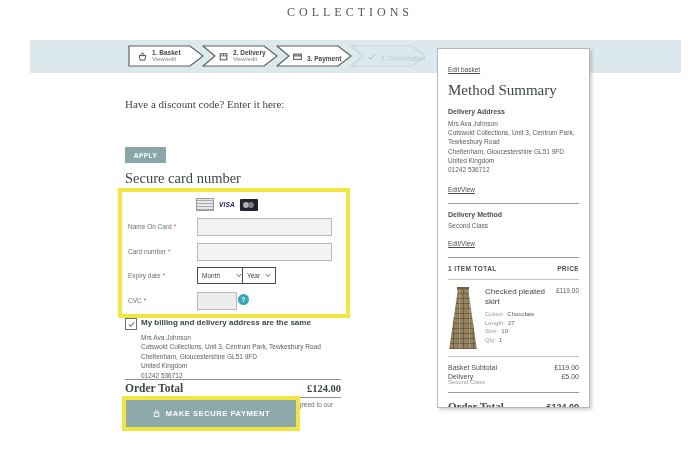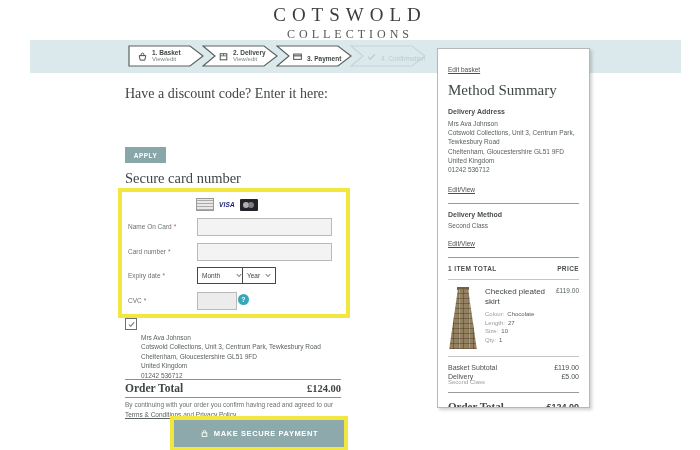--- a/index.html
+++ b/index.html
@@ -18,21 +18,21 @@
   .step svg.shape{position:absolute;inset:0;width:100%;height:100%;}
   .step-inner{position:relative;display:flex;align-items:center;height:100%;padding-left:9px;}
   .step-ico{width:11px;height:11px;flex:0 0 auto;margin-right:4px;display:flex;align-items:center;}
   .step-txt{line-height:1.15;}
   .step-label{font-size:6.5px;font-weight:bold;color:#3f4745;}
   .step-sub{font-size:6px;color:#7d8483;}
   .step.upcoming .step-label{color:#b9cdd1;font-weight:normal;}
 
   
   .h-serif{font-family:"Liberation Serif",serif;color:#3f4745;}
-  .discount-head{left:125px;top:86px;font-size:14px;}
+  .discount-head{left:125px;top:98px;font-size:11px;}
   .discount-input{left:125px;top:119px;width:165px;height:18px;background:#f7f7f7;
       border:1px solid #c9c9c9;font-size:7px;color:#444;padding:0 5px;box-sizing:content-box;}
   .discount-input::placeholder{color:#9c9c9c;}
   .btn-apply{left:125px;top:147px;width:41px;height:16px;background:#89a6a8;color:#fff;
       font-size:6.5px;font-weight:bold;letter-spacing:.5px;border:none;display:flex;
       align-items:center;justify-content:center;cursor:pointer;}
   .pay-head{left:125px;top:170px;font-size:14.5px;}
 
   .hl-box{left:118px;top:188px;width:224px;height:122px;border:4px solid #f2e73e;background:#fff;}
   .cards-row{left:196px;top:198px;display:flex;align-items:center;gap:5px;height:13px;}
@@ -58,21 +58,21 @@
   .chk-label{left:141px;top:318px;font-size:8px;font-weight:bold;color:#3f4745;}
   .addr-block{left:141px;top:333px;font-size:6.5px;color:#5a6060;line-height:9.4px;}
 
   .div-line{height:1px;background:#8f8f8f;}
   .ot-row{left:125px;top:382px;width:216px;display:flex;justify-content:space-between;align-items:baseline;}
   .ot-label{font-family:"Liberation Serif",serif;font-weight:bold;font-size:11.5px;color:#3f4745;}
   .ot-value{font-family:"Liberation Serif",serif;font-weight:bold;font-size:10.5px;color:#3f4745;}
   .legal{left:125px;top:400px;width:220px;font-size:6.5px;color:#6b7170;line-height:1.5;}
   .legal a{color:#5a6060;text-decoration:underline;cursor:pointer;}
 
-  .pay-wrap{left:122px;top:416px;width:170px;height:27px;border:4px solid #f2e73e;margin-left:48px;}
+  .pay-wrap{left:122px;top:396px;width:170px;height:27px;border:4px solid #f2e73e;}
   .btn-pay{width:100%;height:100%;background:#8da9ab;border:none;color:#fff;font-size:7.5px;
       font-weight:bold;letter-spacing:.6px;display:flex;align-items:center;justify-content:center;
       gap:5px;cursor:pointer;font-family:"Liberation Sans",sans-serif;}
 
   
   .summary{position:absolute;left:437px;top:48px;width:153px;height:360px;background:#fff;
       border:1px solid #b7b7b7;box-shadow:2px 2px 3px rgba(0,0,0,.18);z-index:2;
       padding:9px 10px;box-sizing:border-box;overflow:hidden;}
   .link-sm{font-size:6.5px;color:#4a4f4e;text-decoration:underline;cursor:pointer;display:inline-block;}
   .sum-title{font-family:"Liberation Serif",serif;font-size:15px;color:#3f4745;margin:6px 0 9px;}
@@ -105,21 +105,20 @@
   .total-row{display:flex;justify-content:space-between;align-items:baseline;margin:2px 0 4px;}
   .total-label{font-family:"Liberation Serif",serif;font-weight:bold;font-size:11px;color:#3f4745;}
   .total-value{font-size:9px;font-weight:bold;color:#3f4745;}
 </style>
 </head>
 <body>
 
 <div class="page">
 
   <div class="brand">
-    <div class="brand-name">COTSWOLD</div>
     <div class="brand-sub">COLLECTIONS</div>
   </div>
 
   <div class="band"></div>
 
   <div class="step abs" style="left:128px;">
     <svg class="shape" viewBox="0 0 76 22" preserveAspectRatio="none">
         <polygon points="1,1 62,1 75,11 62,21 1,21" fill="#ffffff" stroke="#5c6361" stroke-width="1.2"></polygon>
       </svg>
     <div class="step-inner">
@@ -233,20 +232,21 @@
     <span>CVC</span><span class="req">*</span>
   </div>
   <input class="abs f-input" style="left: 197px; top: 292px; width: 30px; background: rgb(236, 236, 236);">
   <div class="abs help" style="left:238px;top:294px;">?</div>
 
   <div class="abs chk">
     <svg viewBox="0 0 8 8">
         <polyline points="1,4 3,6 7,1.5" fill="none" stroke="#6b7170" stroke-width="1.2"></polyline>
       </svg>
   </div>
+  <div class="abs chk-label">My billing and delivery address are the same</div>
   <div class="abs addr-block">
     <div>Mrs Ava Johnson</div>
     <div>Cotswold Collections, Unit 3, Centrum Park, Tewkesbury Road</div>
     <div>Cheltenham, Gloucestershire GL51 9FD</div>
     <div>United Kingdom</div>
     <div>01242 536712</div>
   </div>
 
   <div class="abs div-line" style="left:125px;top:379px;width:216px;"></div>
   <div class="abs ot-row">

